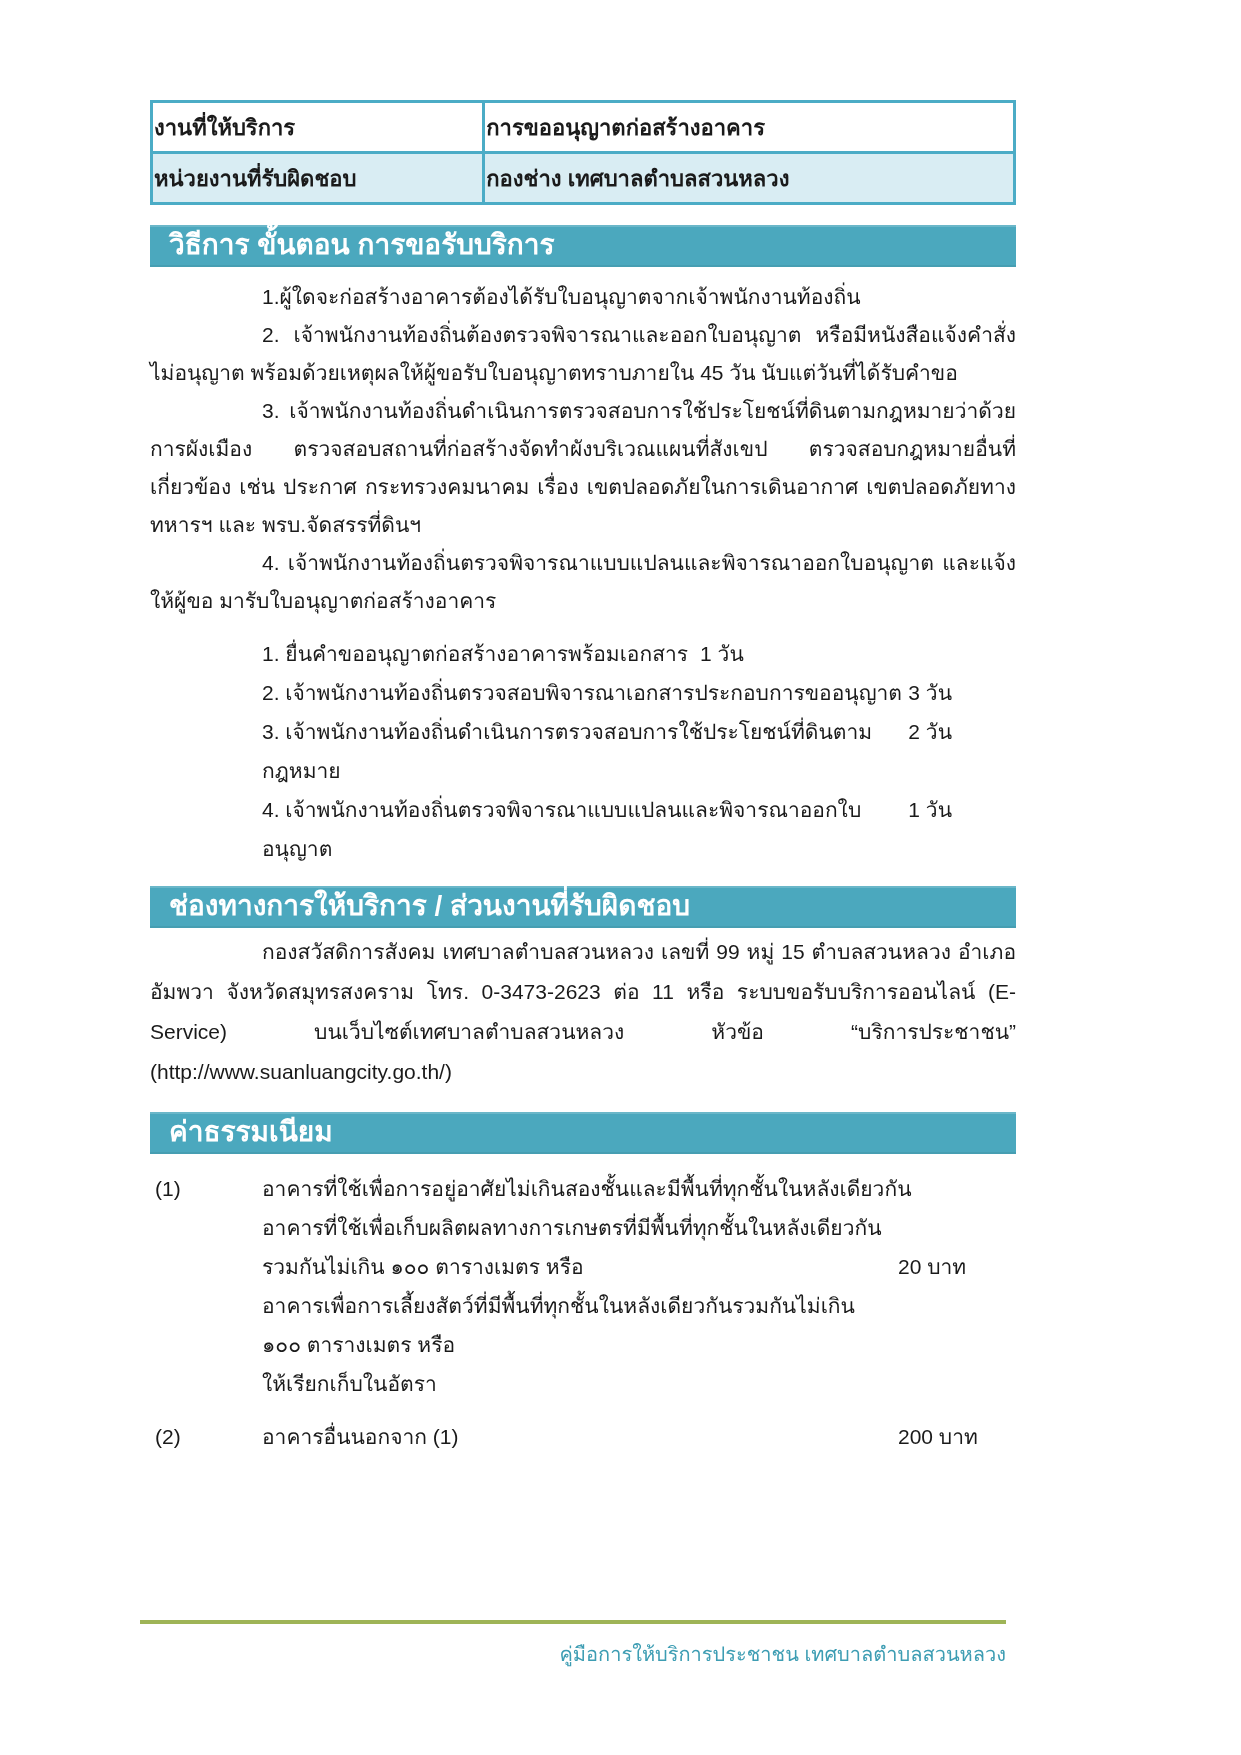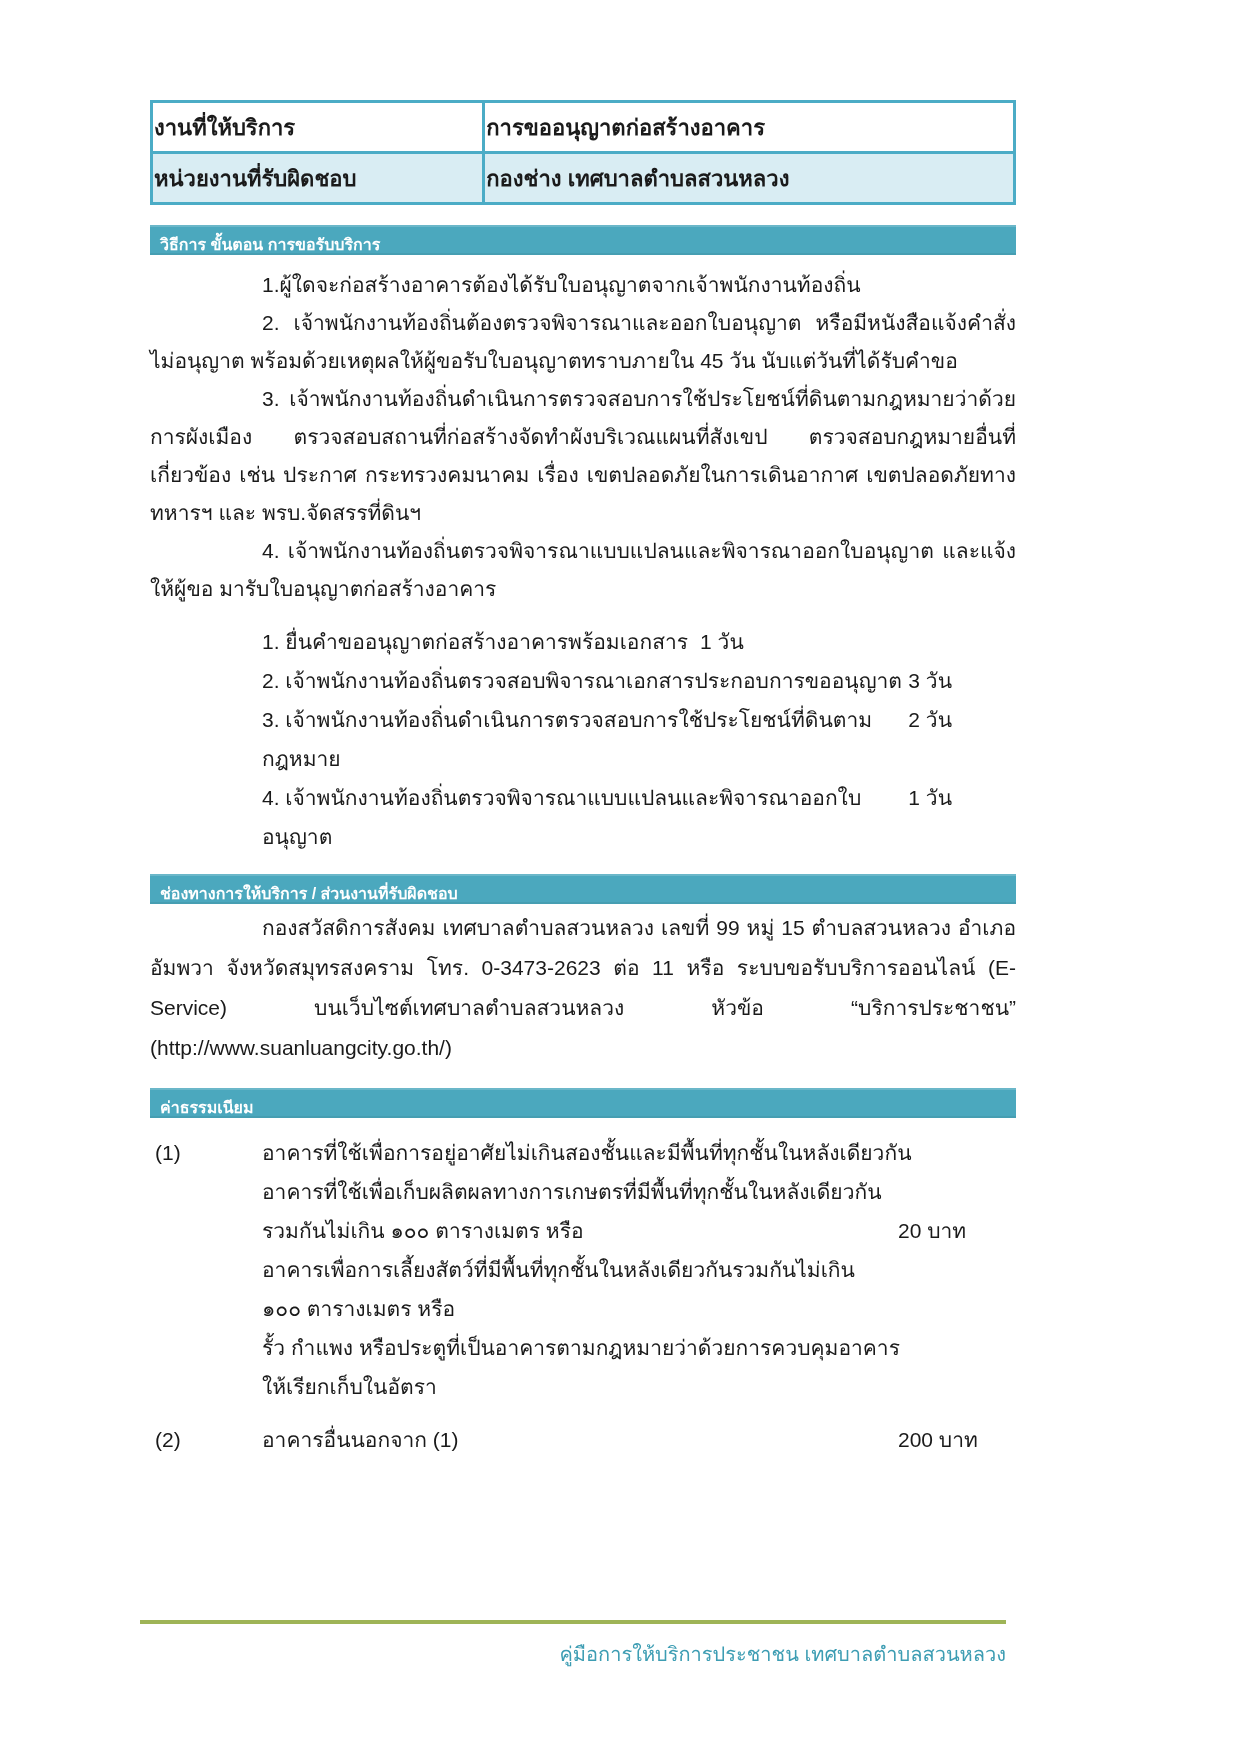--- a/index.html
+++ b/index.html
@@ -21,23 +21,23 @@
     font-weight:bold; font-size:22px; height:46px;
     background:#ffffff;
   }
   .info-table td.c1 { width:38.5%; }
   .info-table tr.alt td { background:#D9EDF3; }
 
   
   .section-bar {
     background:#4BA8BE;
     color:#ffffff;
-    font-weight:bold; font-size:16px;
-    height:30px; line-height:40px;
-    padding-left:10px;
+    font-weight:bold; font-size:28px;
+    height:42px; line-height:40px;
+    padding-left:19px;
     box-shadow: inset 0 2px 0 rgba(255,255,255,0.18), inset 0 -2px 0 rgba(0,0,0,0.06);
   }
   .bar-procedure { margin-top:20px; }
   .bar-duration  { margin-top:14px; }
   .bar-channel   { margin-top:18px; }
   .bar-fees      { margin-top:20px; }
 
   
   .step {
     margin:0; font-size:21px; line-height:38px;
@@ -133,21 +133,20 @@
         <span class="fee-num">(1)</span>
         <div class="fee-lines">
           <div class="fee-line">อาคารที่ใช้เพื่อการอยู่อาศัยไม่เกินสองชั้นและมีพื้นที่ทุกชั้นในหลังเดียวกัน</div>
           <div class="fee-line">อาคารที่ใช้เพื่อเก็บผลิตผลทางการเกษตรที่มีพื้นที่ทุกชั้นในหลังเดียวกัน</div>
           <div class="fee-line has-amount">
             <span>รวมกันไม่เกิน ๑๐๐ ตารางเมตร หรือ</span>
             <span class="amount">20 บาท</span>
           </div>
           <div class="fee-line">อาคารเพื่อการเลี้ยงสัตว์ที่มีพื้นที่ทุกชั้นในหลังเดียวกันรวมกันไม่เกิน</div>
           <div class="fee-line">๑๐๐ ตารางเมตร หรือ</div>
-          <div class="fee-line">รั้ว กำแพง หรือประตูที่เป็นอาคารตามกฎหมายว่าด้วยการควบคุมอาคาร</div>
           <div class="fee-line">ให้เรียกเก็บในอัตรา</div>
         </div>
       </div>
       <div class="fee-item">
         <span class="fee-num">(2)</span>
         <div class="fee-lines">
           <div class="fee-line has-amount">
             <span>อาคารอื่นนอกจาก (1)</span>
             <span class="amount">200 บาท</span>
           </div>

